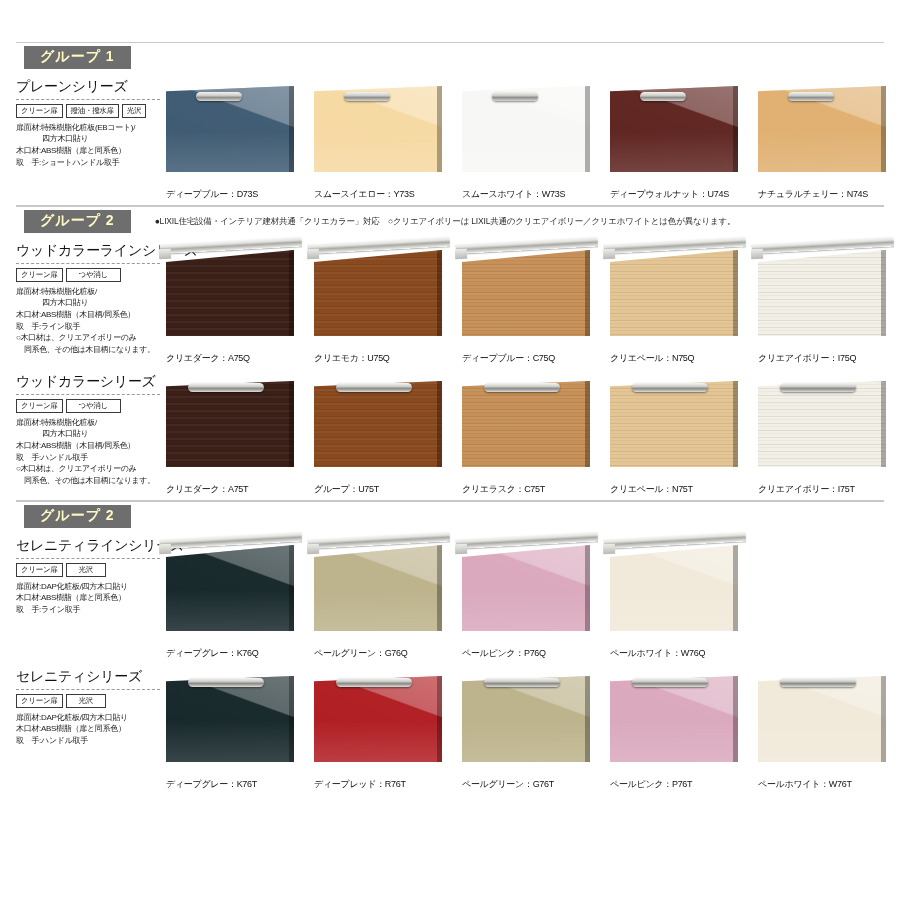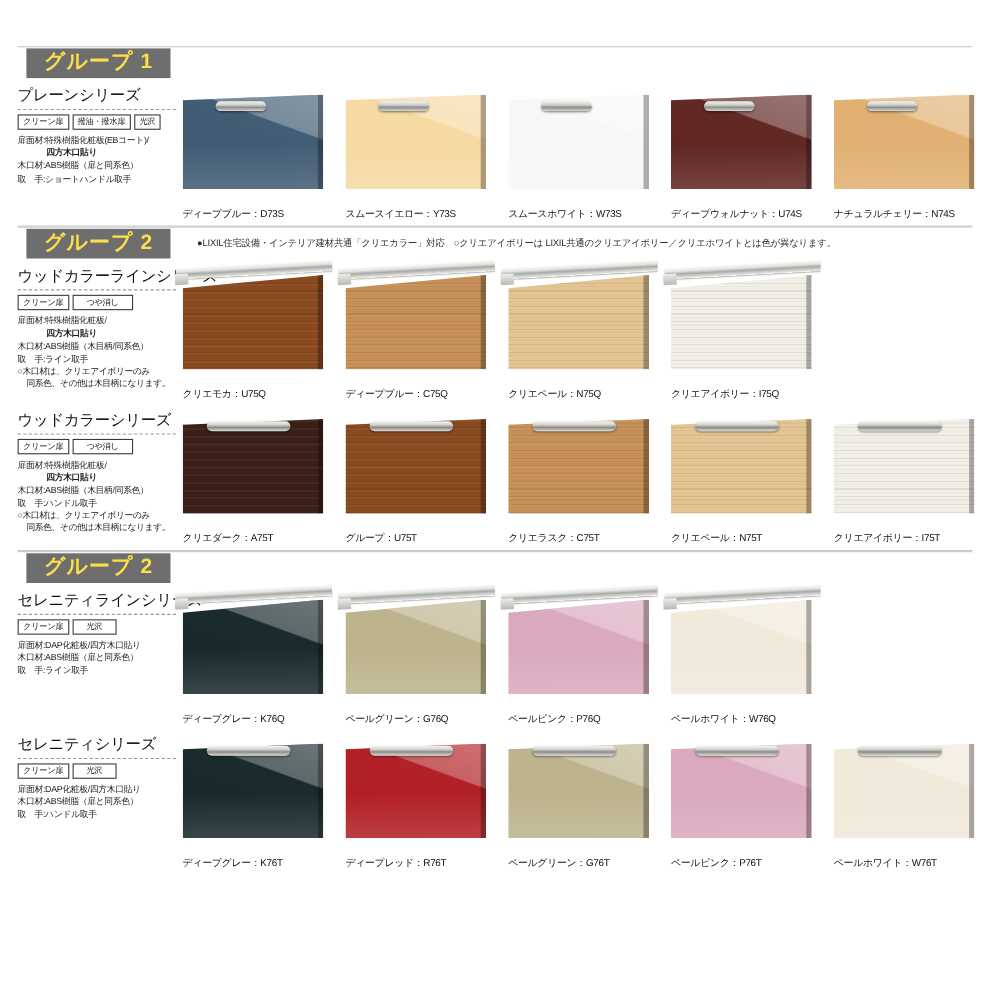--- a/index.html
+++ b/index.html
@@ -17,22 +17,22 @@
   .group-band {
     position: relative;
     height: 30px;
     margin: 0 16px;
     border-top: 1px solid #c8c8c8;
     display: flex;
     align-items: center;
   }
   .group-tag {
     background: #6e6e6e;
-    color: #fde047;
-    font-size: 19px;
+    color: #fef9c3;
+    font-size: 14px;
     font-weight: bold;
     letter-spacing: 1px;
     padding: 3px 16px 4px 16px;
     margin-left: 8px;
     line-height: 1.1;
     white-space: nowrap;
   }
   .group-note {
     font-size: 8.5px;
     color: #2b2b2b;
@@ -71,21 +71,21 @@
     color: #111;
   }
   .badge.wide { padding: 1px 12px; }
   .spec {
     font-size: 8px;
     line-height: 1.45;
     color: #1a1a1a;
     letter-spacing: -0.3px;
   }
   .spec div { white-space: nowrap; }
-  .spec .indent { padding-left: 26px; font-weight: bold; }
+  .spec .indent { padding-left: 26px; }
   .spec .note { letter-spacing: -0.4px; }
   .spec .note2 { padding-left: 8px; letter-spacing: -0.4px; font-family: Liberation Mono, monospace; }
 
   
   .swatches {
     flex: 1 1 auto;
     display: flex;
     justify-content: flex-start;
     gap: 0px;
   }
@@ -292,20 +292,31 @@
             <div class="indent">四方木口貼り</div>
             <div>木口材:ABS樹脂（木目柄/同系色）</div>
             <div>取　手:ライン取手</div>
             <div class="note">○木口材は、クリエアイボリーのみ</div>
             <div class="note2">同系色、その他は木目柄になります。</div>
           </div>
         </div>
         <div class="swatches">
           <div class="swatch">
             <div class="door-wrap">
+              <div class="door matte angled" style="background: rgb(59, 32, 24);">
+                <div class="woodgrain"></div>
+                <div class="edge"></div>
+              </div>
+              <div class="rail-cap"></div>
+              <div class="rail"></div>
+            </div>
+            <div class="swatch-label">クリエダーク：A75Q</div>
+          </div>
+          <div class="swatch">
+            <div class="door-wrap">
               <div class="door matte angled" style="background: rgb(138, 74, 31);">
                 <div class="woodgrain"></div>
                 <div class="edge"></div>
               </div>
               <div class="rail-cap"></div>
               <div class="rail"></div>
             </div>
             <div class="swatch-label">クリエモカ：U75Q</div>
           </div>
           <div class="swatch">

